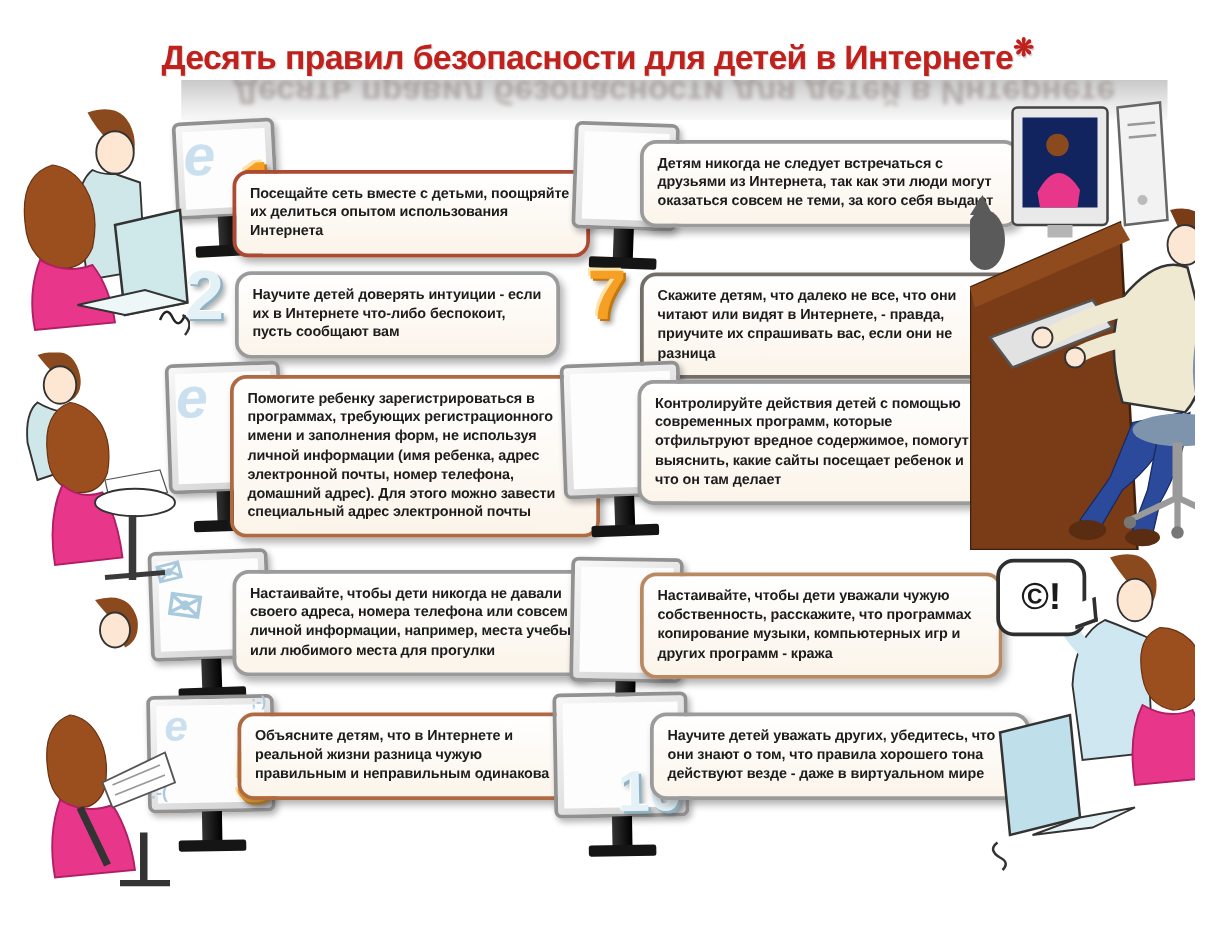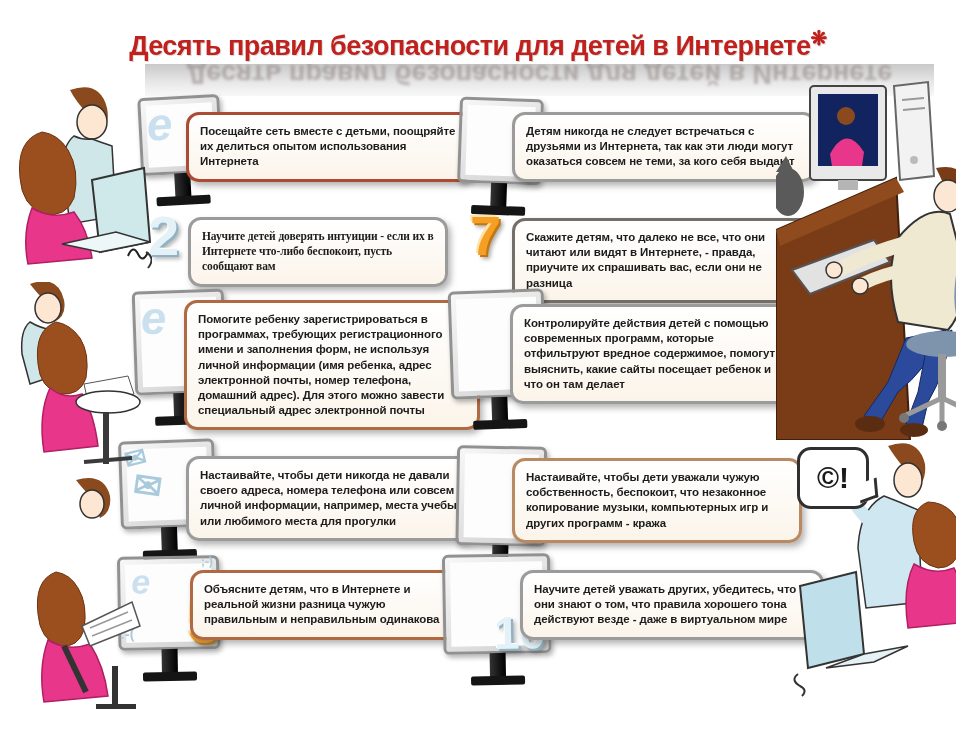--- a/index.html
+++ b/index.html
@@ -109,31 +109,31 @@
     <div class="monitor">
       <div class="mframe">
           <div class="mscreen">
         <span class="ie">e</span>
         <span class="num orange">1</span>
       </div>
         </div>
       <div class="mstand"></div>
       <div class="mbase"></div>
     </div>
-    <div class="rbox" style="border-color: rgb(173, 74, 51);">Посещайте сеть вместе с детьми, поощряйте их делиться опытом использования Интернета</div>
+    <div class="rbox" style="border-color: rgb(173, 74, 51); margin-top: 24px;">Посещайте сеть вместе с детьми, поощряйте их делиться опытом использования Интернета</div>
   </div>
 
   <div class="rule" id="r2">
     <div class="lonenum">
       <span class="num silver">2</span>
       <svg class="cord" width="26" height="20">
         <path d="M2 14 q5 -12 10 -2 t10 -2" stroke="#222" stroke-width="2" fill="none"></path>
       </svg>
     </div>
-    <div class="rbox" style="border-color: rgb(155, 155, 155); font-family: Liberation Serif, serif;">Научите детей доверять интуиции - если их в Интернете что-либо беспокоит, пусть сообщают вам</div>
+    <div class="rbox" style="border-color: rgb(155, 155, 155);">Научите детей доверять интуиции - если их в Интернете что-либо беспокоит, пусть сообщают вам</div>
   </div>
 
   <div class="rule" id="r3">
     <div class="monitor">
       <div class="mframe">
           <div class="mscreen">
         <span class="ie">e</span>
         <span class="num orange">3</span>
       </div>
         </div>
@@ -210,21 +210,21 @@
   <div class="rule" id="r9">
     <div class="monitor">
       <div class="mframe">
           <div class="mscreen">
         <span class="num orange">9</span>
       </div>
         </div>
       <div class="mstand"></div>
       <div class="mbase"></div>
     </div>
-    <div class="rbox" style="border-color: rgb(185, 138, 98);">Настаивайте, чтобы дети уважали чужую собственность, беспокоит, что незаконное копирование музыки, компьютерных игр и других программ - кража</div>
+    <div class="rbox" style="border-color: rgb(185, 138, 98);">Настаивайте, чтобы дети уважали чужую собственность, расскажите, что программах копирование музыки, компьютерных игр и других программ - кража</div>
   </div>
 
   <div class="rule" id="r10">
     <div class="monitor">
       <div class="mframe">
           <div class="mscreen">
         <span class="num silver">10</span>
       </div>
         </div>
       <div class="mstand"></div>

